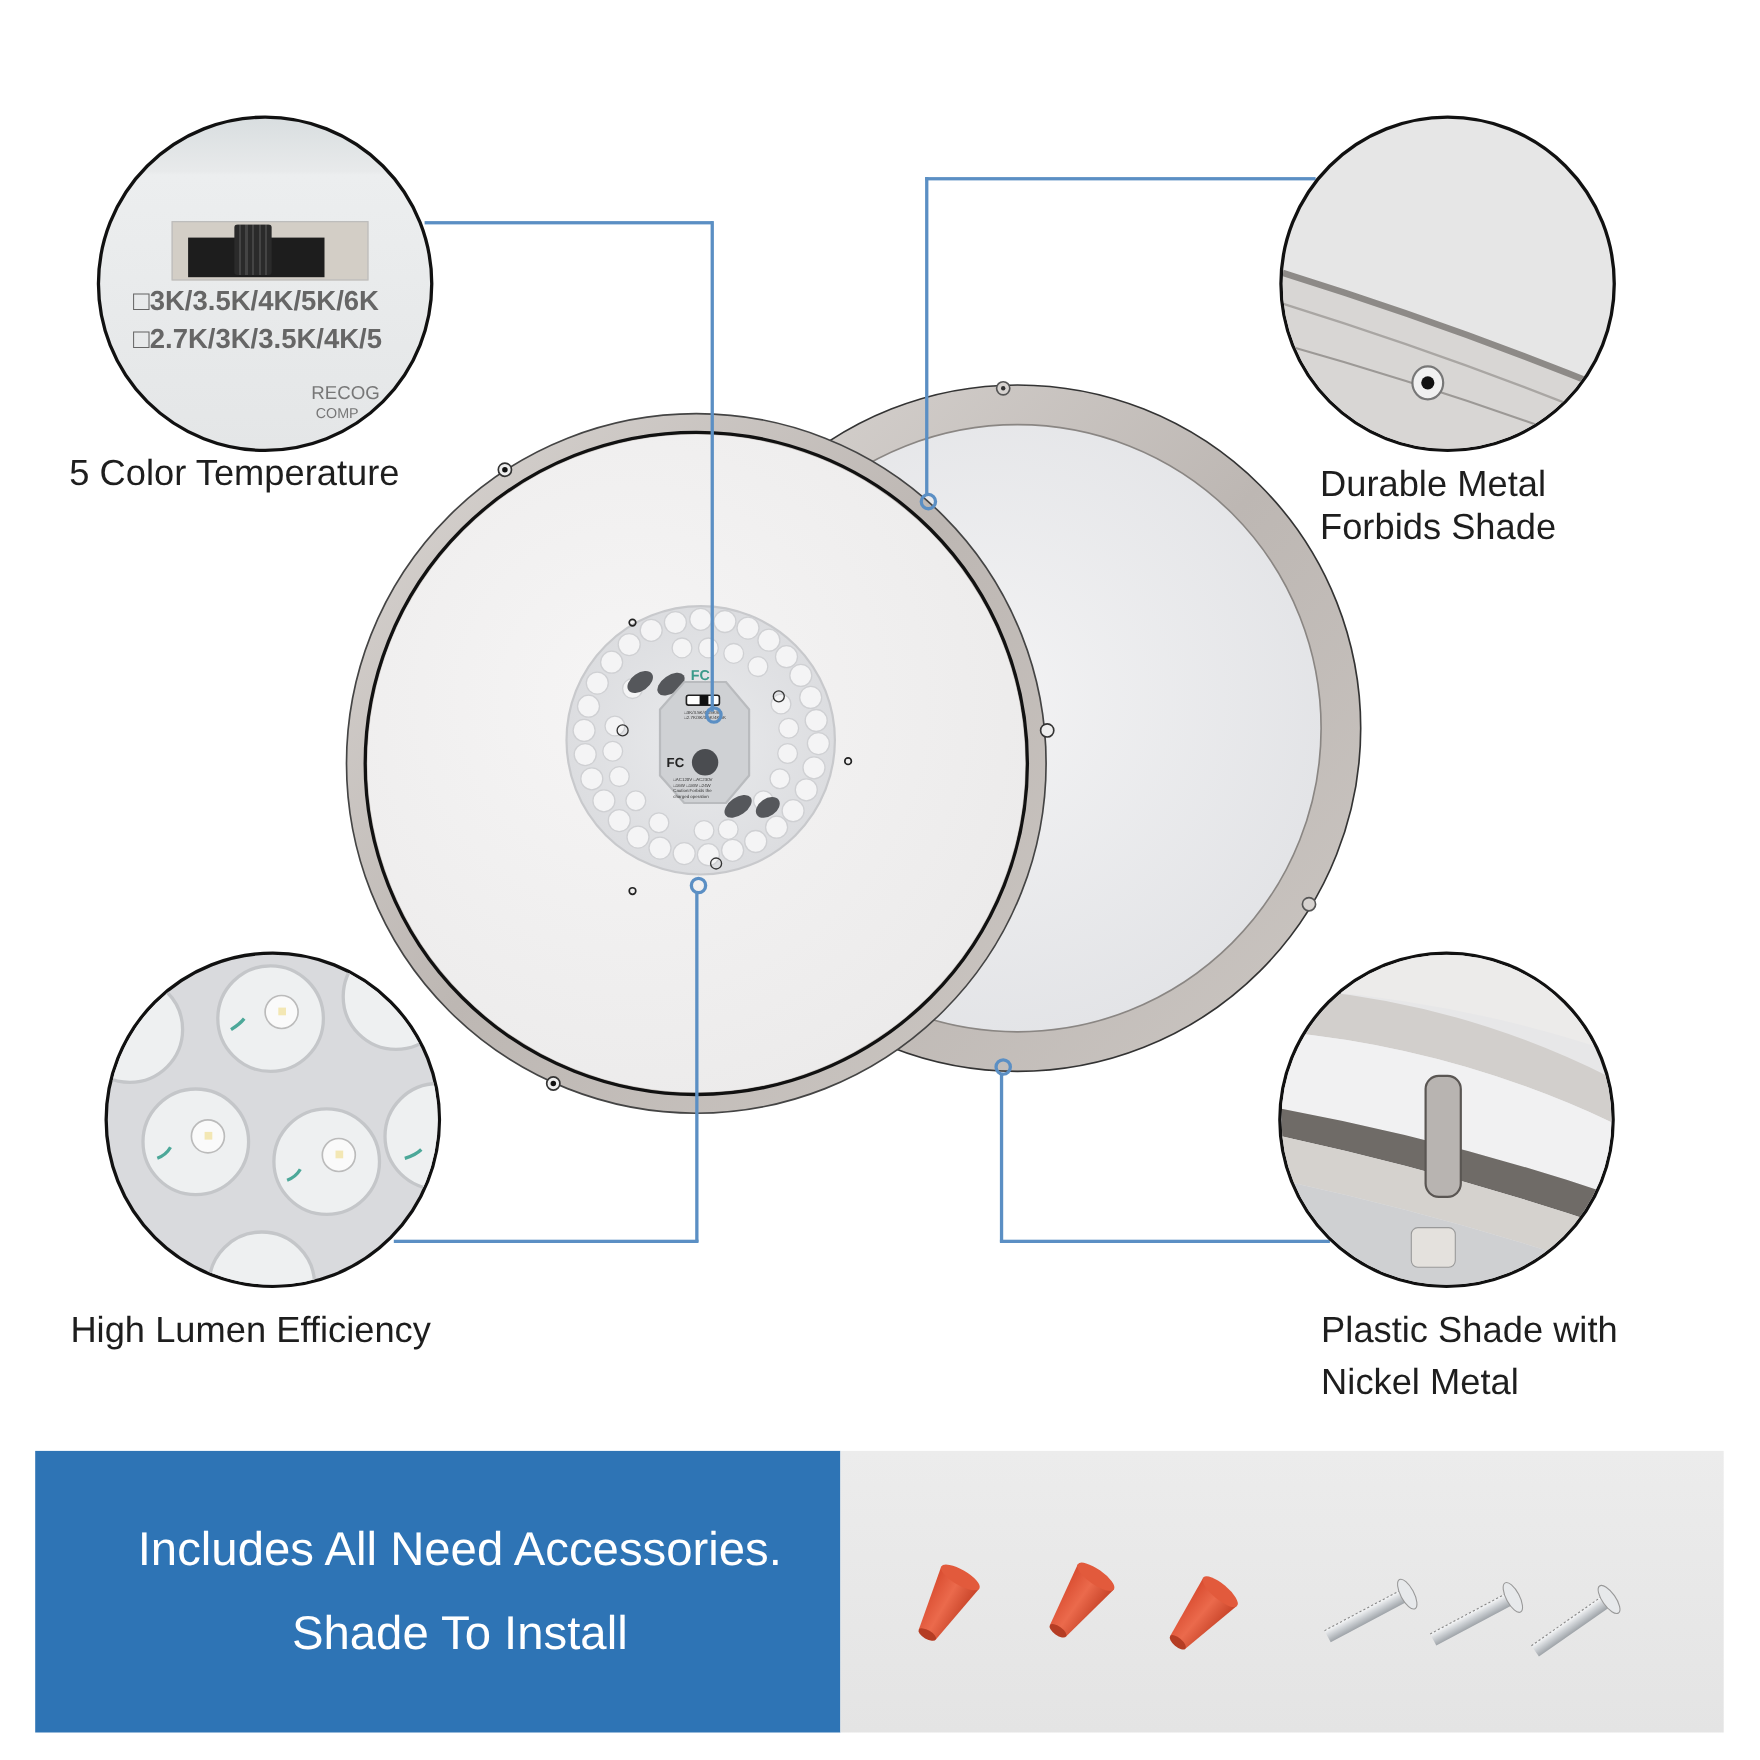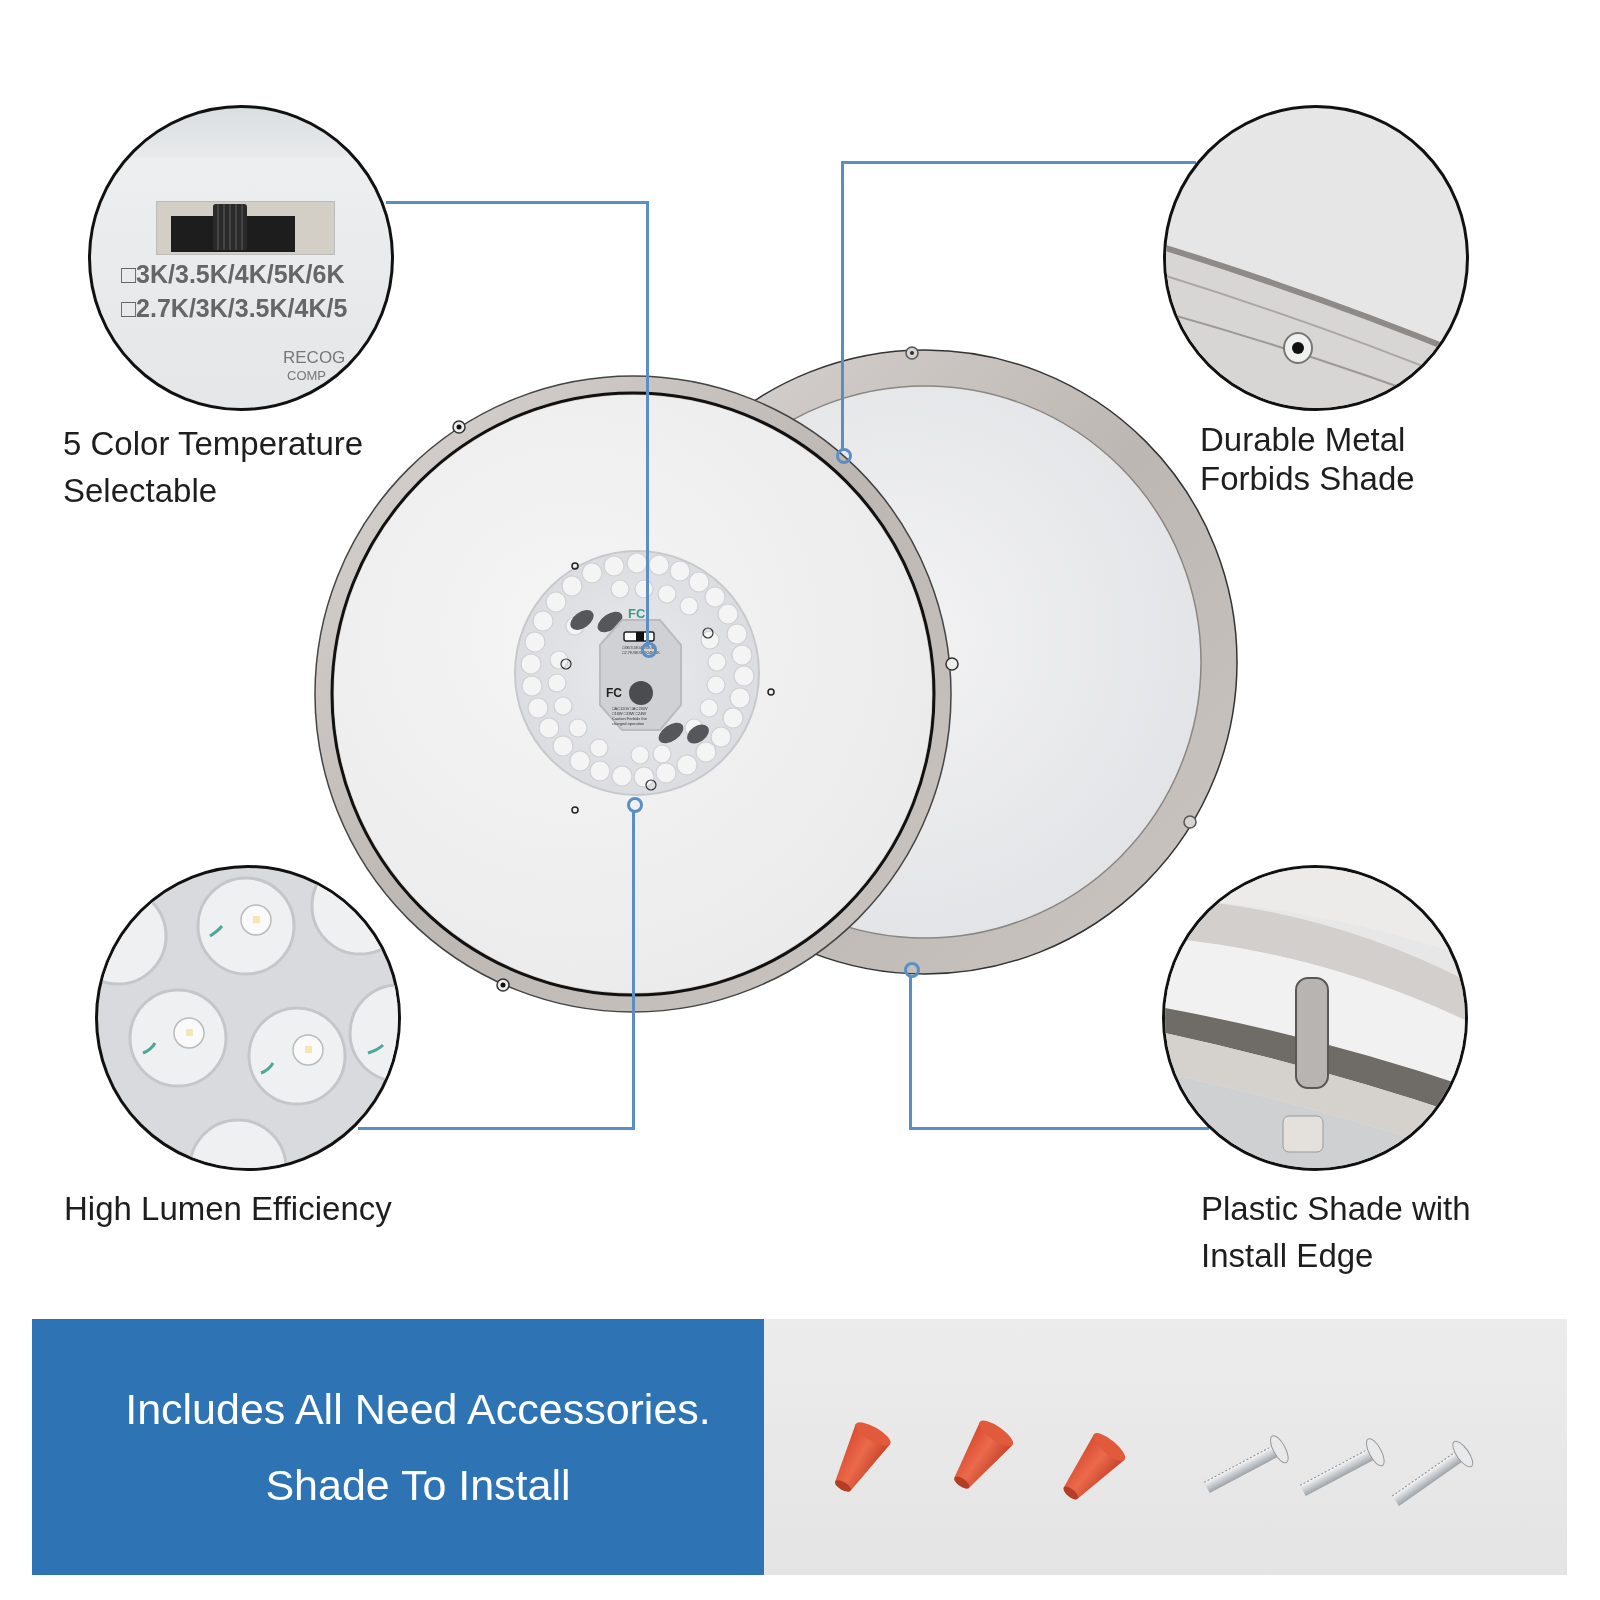--- a/index.html
+++ b/index.html
@@ -227,32 +227,31 @@
     <path d="M0 30 Q160 40 306 115 L306 155 Q160 85 0 70 Z" fill="#d2cfcc"></path>
     <path d="M0 70 Q160 85 306 155 L306 220 Q160 170 0 140 Z" fill="#f1f1f2"></path>
     <path d="M0 140 Q160 170 306 220 L306 250 Q160 200 0 165 Z" fill="#6f6b67"></path>
     <path d="M0 165 Q160 200 306 250 L306 290 Q160 240 0 205 Z" fill="#d5d2ce"></path>
     <path d="M0 205 Q160 240 306 290 L306 306 L0 306 Z" fill="#cfd0d2"></path>
     <rect x="131" y="110" width="32" height="110" rx="12" fill="#b8b4b1" stroke="#5a5653" stroke-width="2"></rect>
     <rect x="118" y="248" width="40" height="36" rx="6" fill="#e4e1dd" stroke="#999" stroke-width="1"></rect>
   </svg>
 </div>
 
-<div class="label" style="left:63px;top:420px;">
+<div class="label" style="left:63px;top:406px;">
   <div>5 Color Temperature</div>
-  <div>Selectable</div>
 </div>
 <div class="label tight" style="left:1200px;top:420px;">
   <div>Durable Metal</div>
   <div>Forbids Shade</div>
 </div>
 <div class="label" style="left:64px;top:1185px;">High Lumen Efficiency</div>
 <div class="label" style="left:1201px;top:1185px;">
   <div>Plastic Shade with</div>
-  <div>Install Edge</div>
+  <div>Nickel Metal</div>
 </div>
 
 <div class="banner">
   <span>Includes All Need Accessories.</span>
   <span>Shade To Install</span>
 </div>
 
 <div class="acc-panel">
   <svg width="803" height="256">
     <defs>

